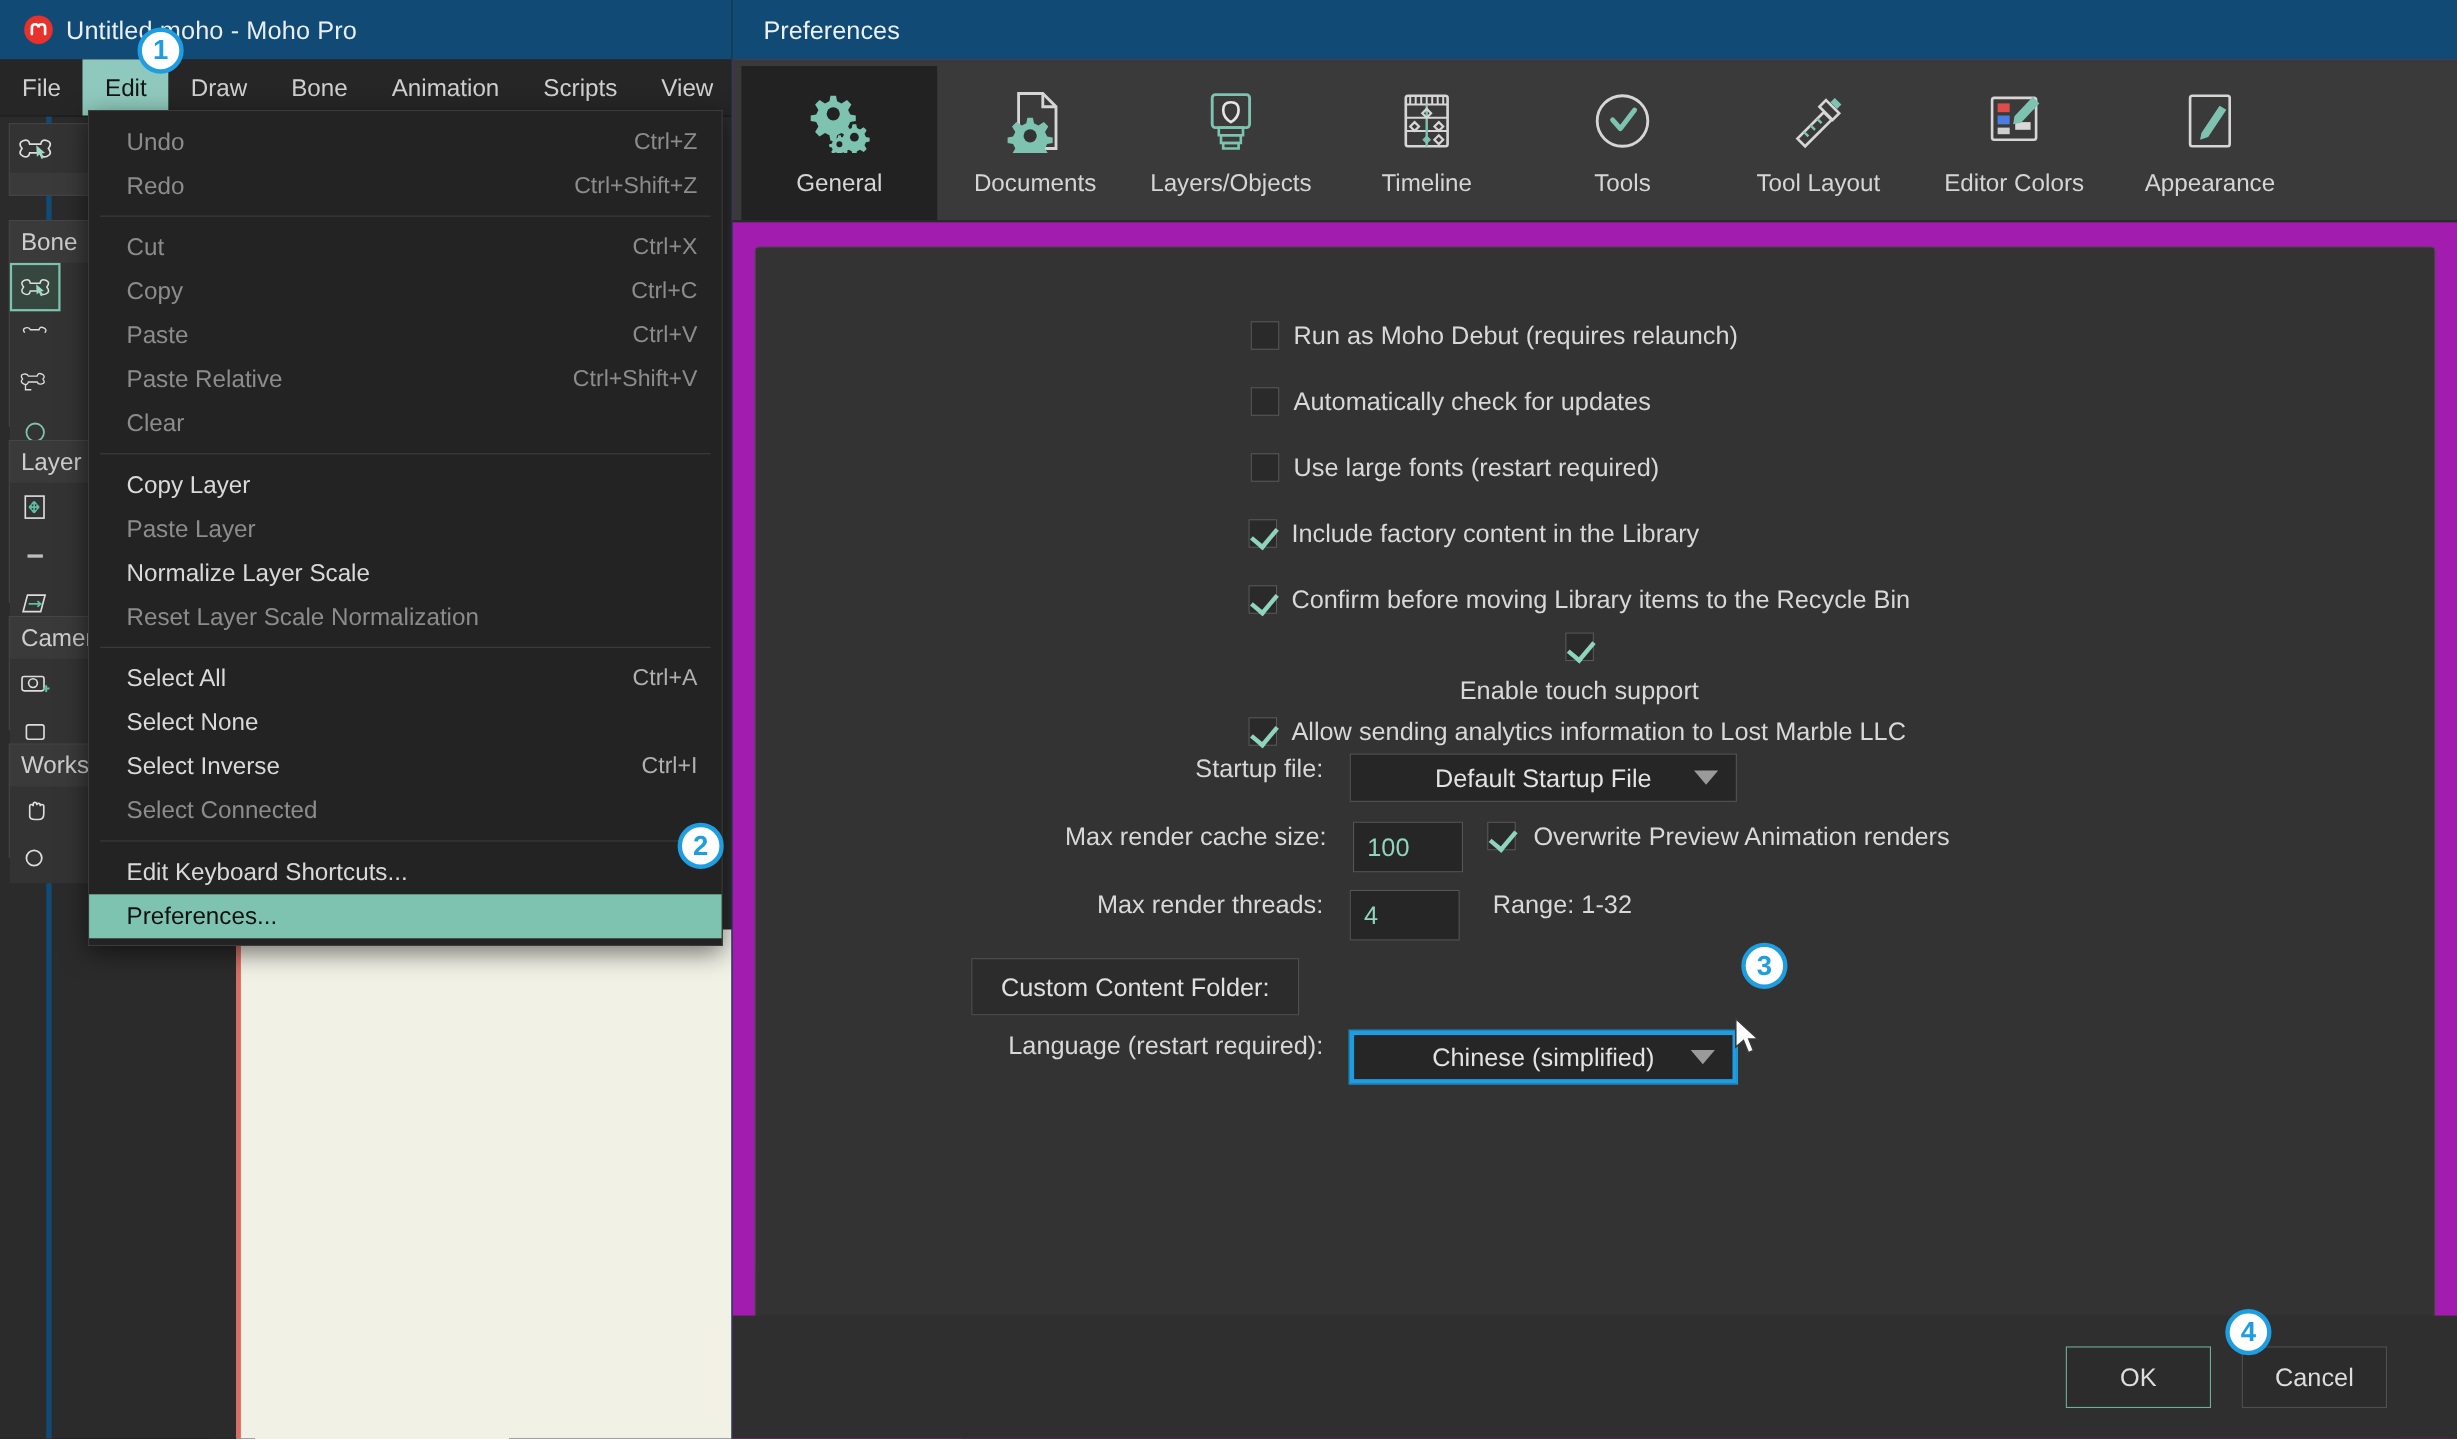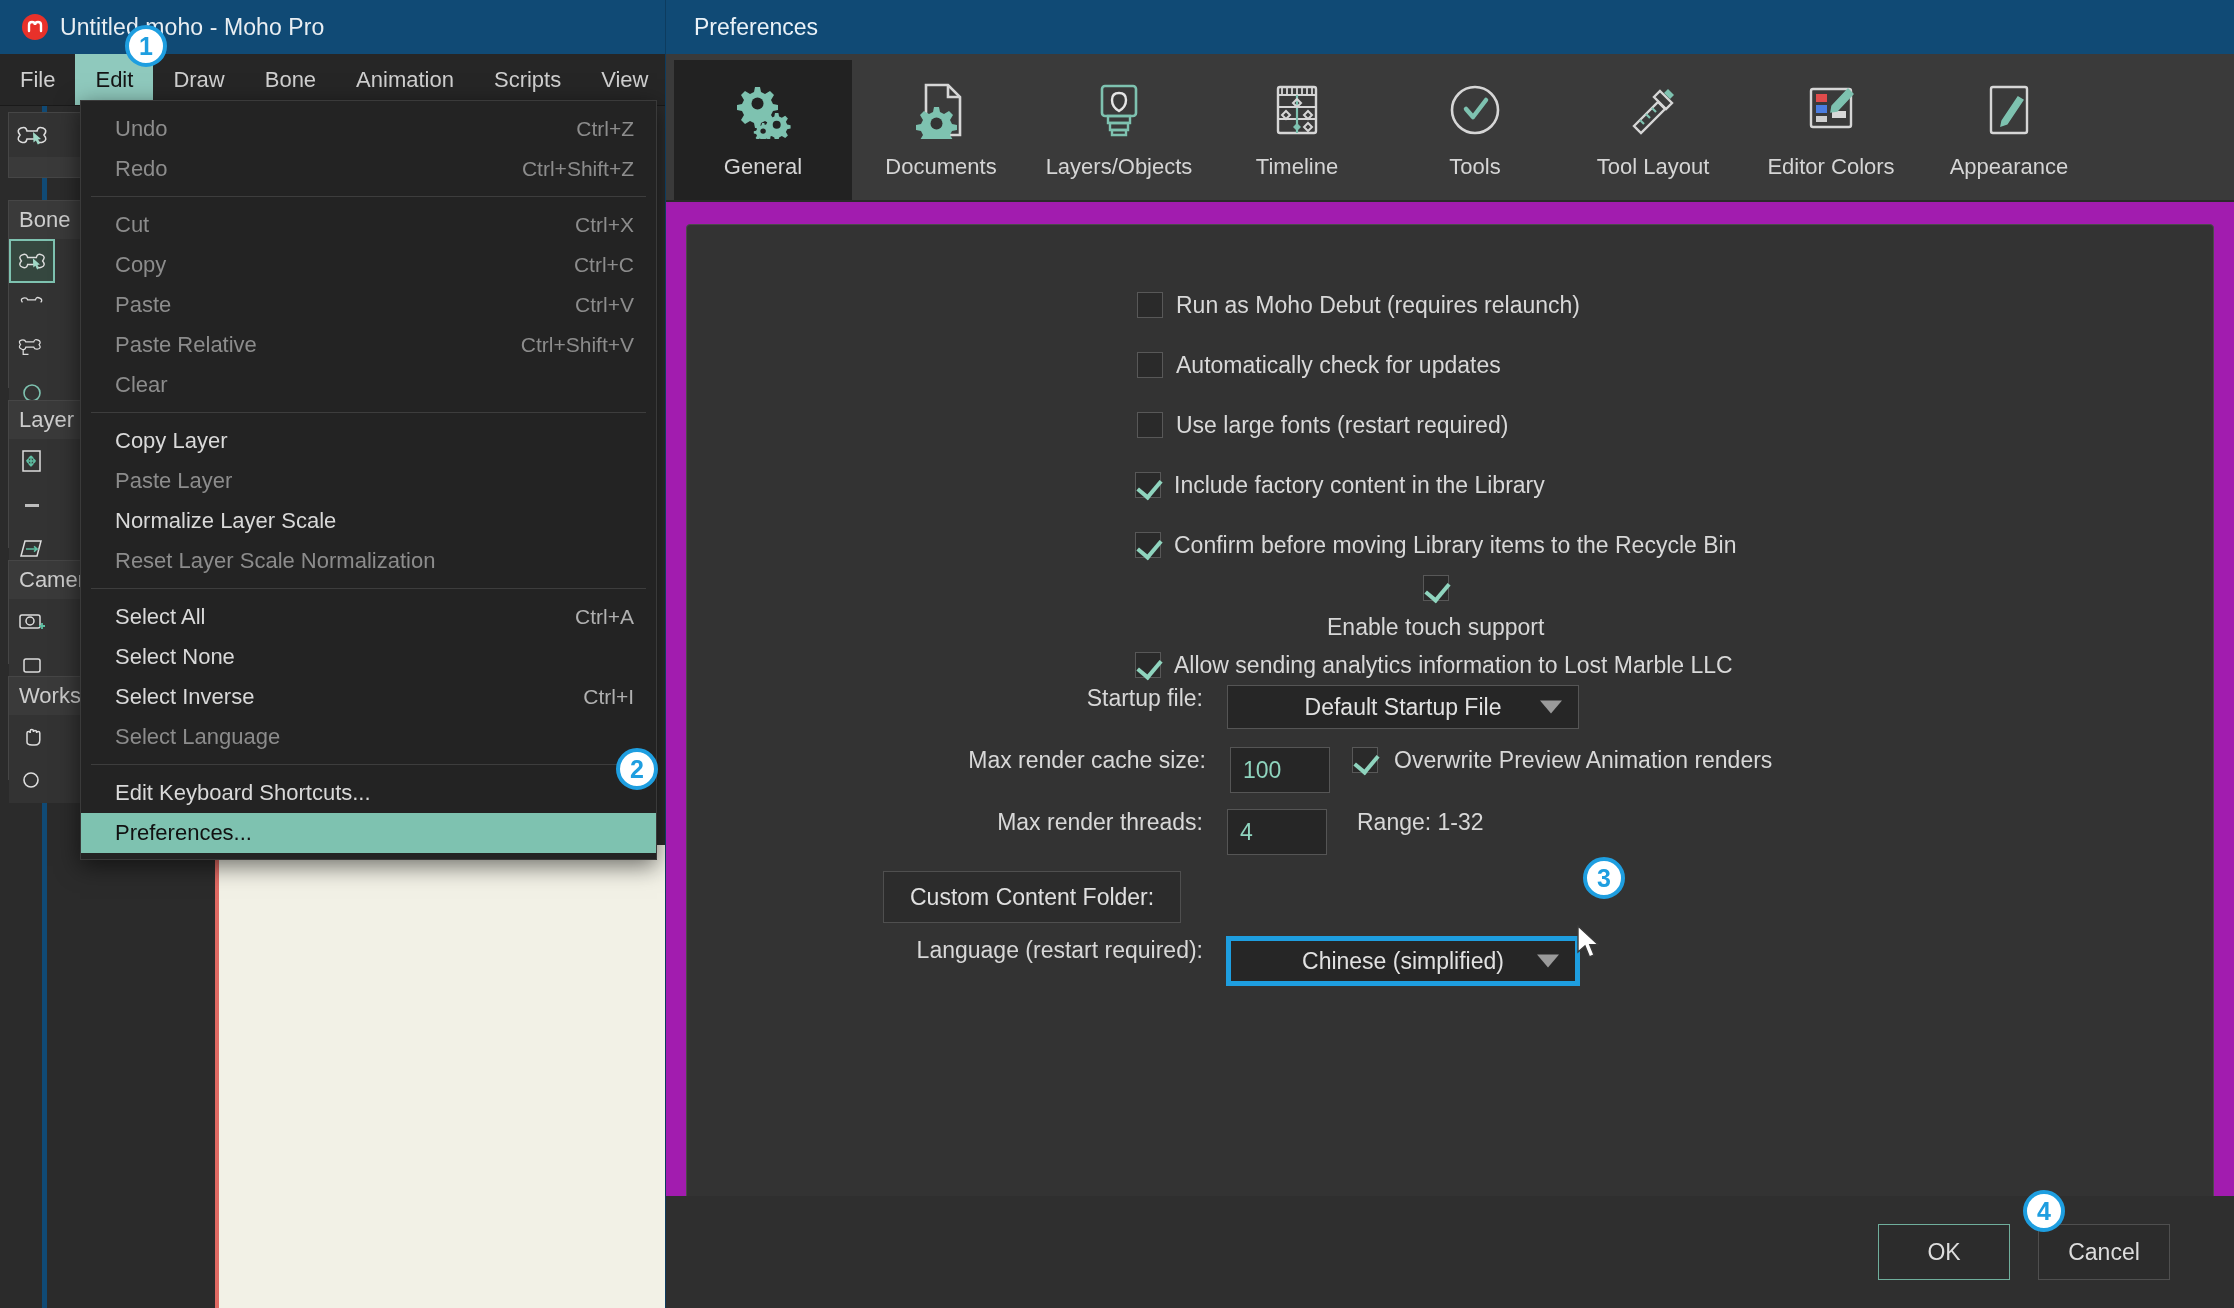--- a/index.html
+++ b/index.html
@@ -359,21 +359,21 @@
     </div>
     <div class="mi">
       <span class="label">Select None</span>
       <span class="accel"></span>
     </div>
     <div class="mi">
       <span class="label">Select Inverse</span>
       <span class="accel">Ctrl+I</span>
     </div>
     <div class="mi disabled">
-      <span class="label">Select Language</span>
+      <span class="label">Select Connected</span>
       <span class="accel"></span>
     </div>
     <div class="mi-sep"></div>
     <div class="mi">
       <span class="label">Edit Keyboard Shortcuts...</span>
       <span class="accel"></span>
     </div>
     <div class="mi highlight">
       <span class="label">Preferences...</span>
     </div>

